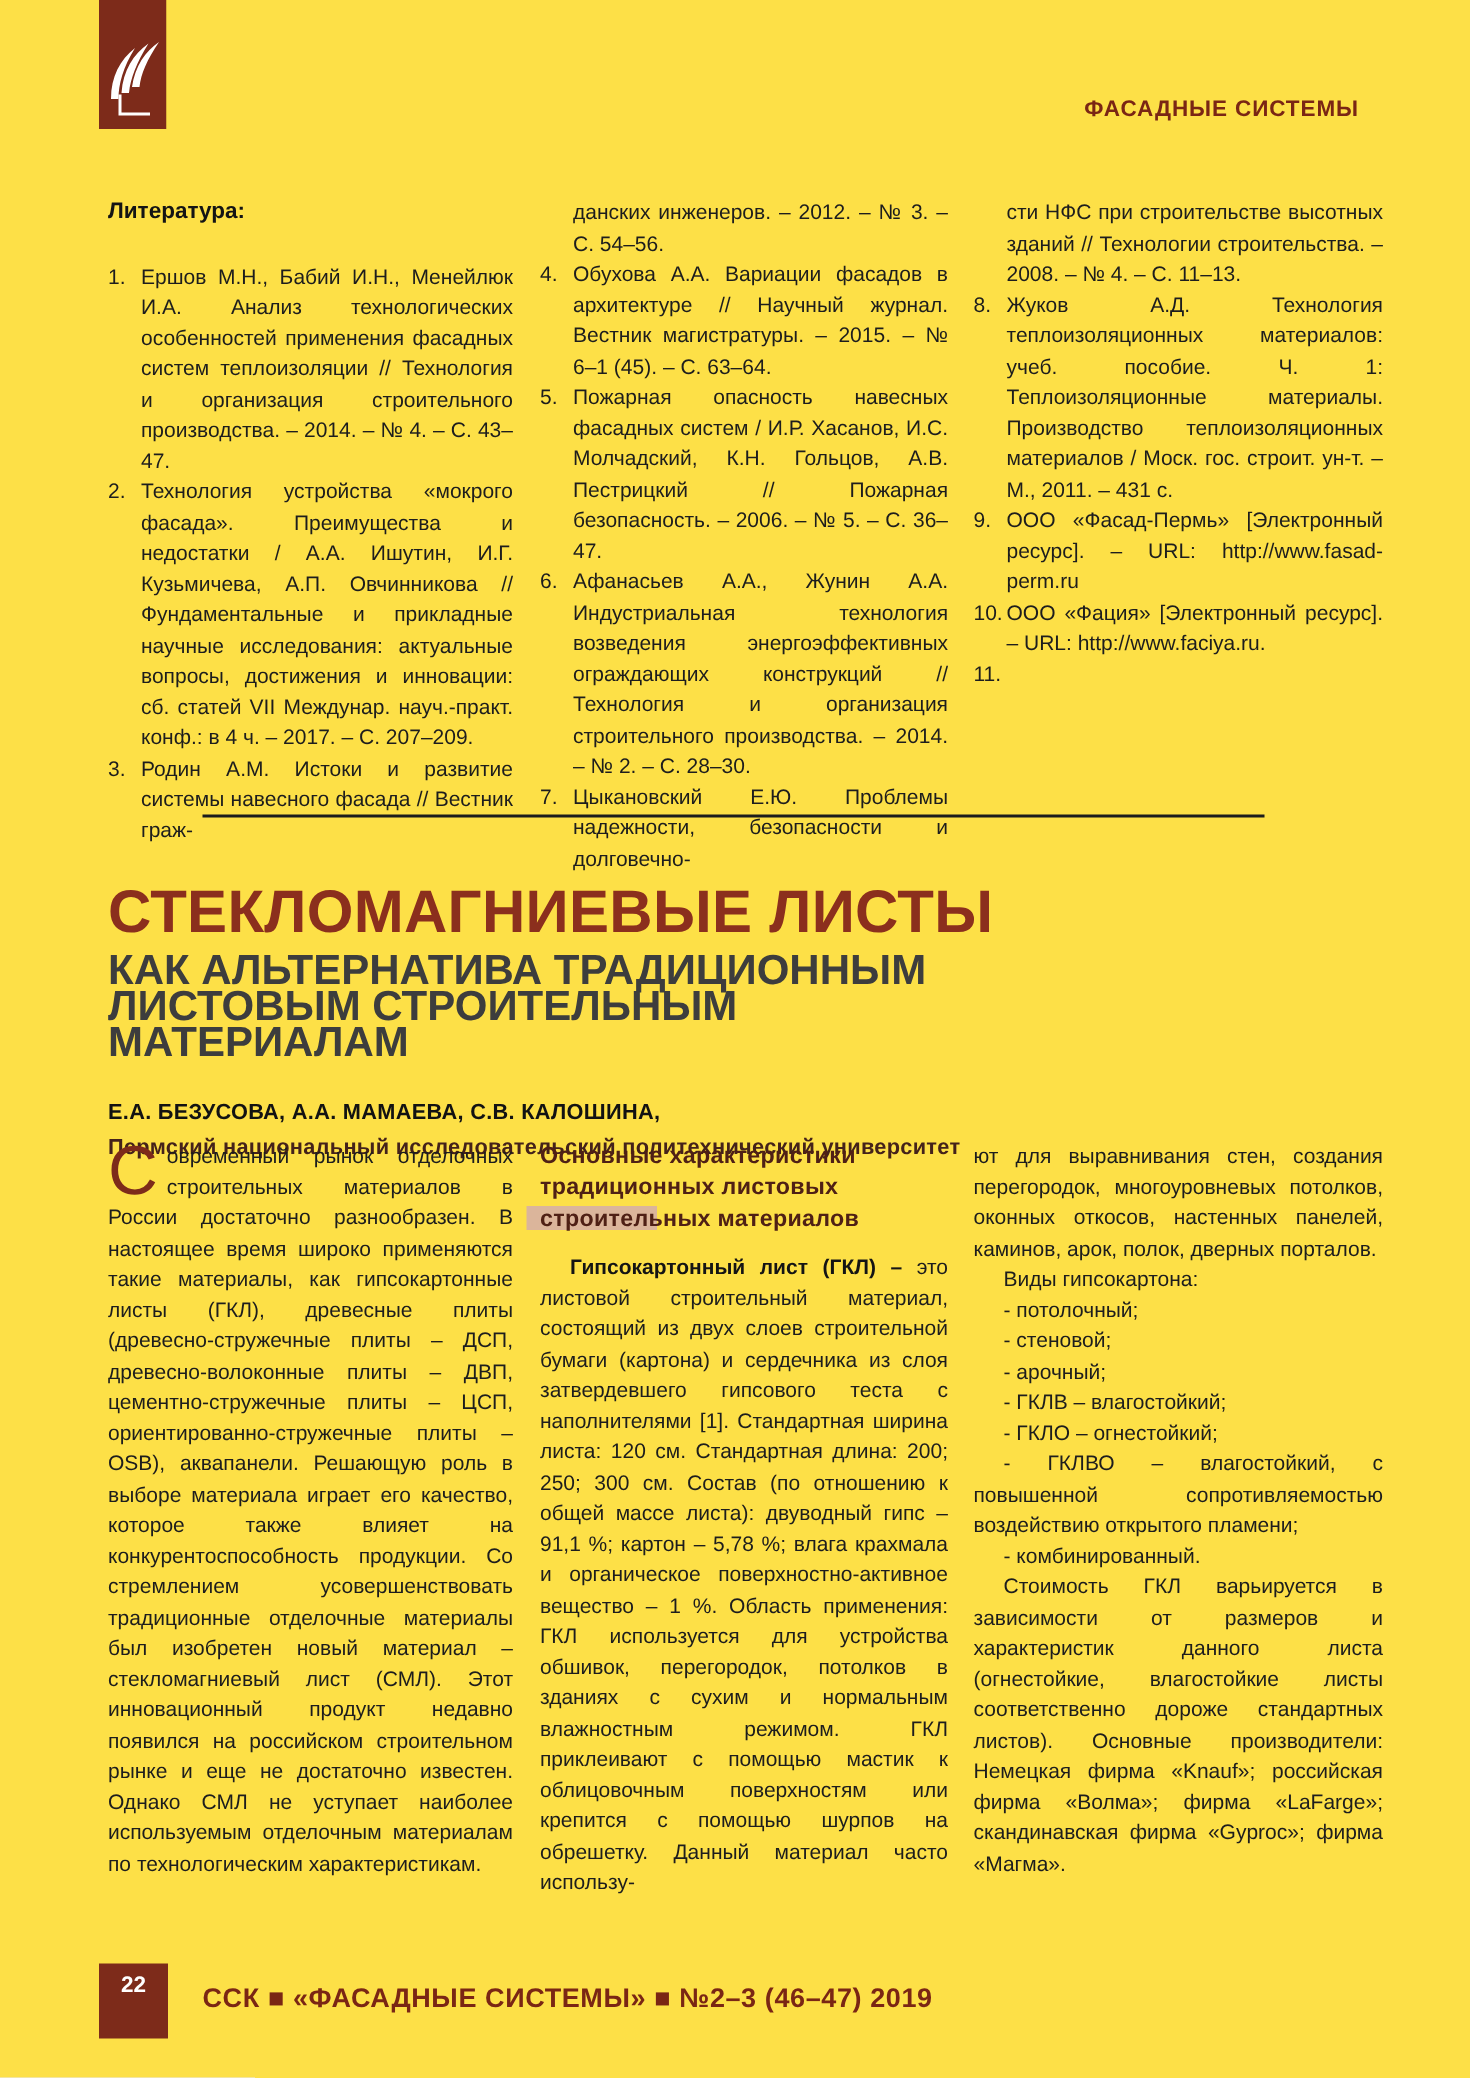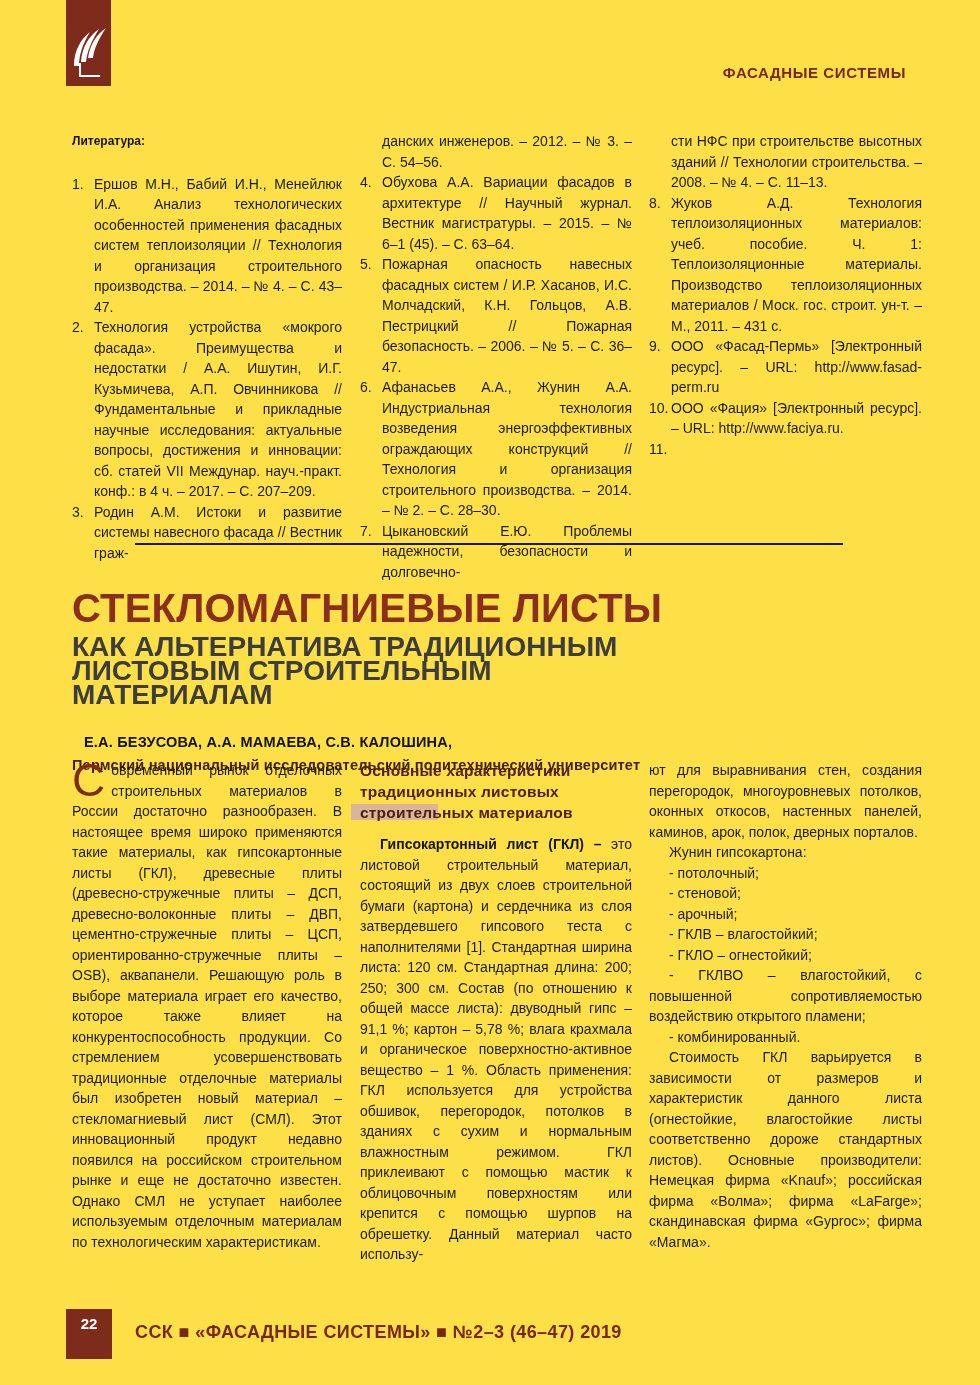--- a/index.html
+++ b/index.html
@@ -13,30 +13,30 @@
   .brand{
     position:absolute;top:64px;right:74px;
     font-size:15px;font-weight:bold;color:#7a2614;letter-spacing:.6px;
   }
   
   .literature{position:absolute;top:131px;left:72px;width:850px;height:408px;}
   .lit-col,.b-col{position:absolute;top:0;font-size:14px;line-height:20.5px;}
   .lc1{left:0;width:270px;}
   .lc2{left:288px;width:272px;}
   .lc3{left:577px;width:273px;}
-  .lit-heading{font-size:12px;font-weight:bold;margin:0 0 22px 0;color:#141414;}
+  .lit-heading{font-size:15px;font-weight:bold;margin:0 0 22px 0;color:#141414;}
   .ref{position:relative;padding-left:22px;text-align:justify;}
   .rn{position:absolute;left:0;top:0;}
   
   .divider{position:absolute;top:543px;left:135px;width:708px;height:2px;background:#1c1c1c;}
   
   .article-head{position:absolute;left:72px;top:588px;width:850px;}
   .title{margin:0;font-size:40px;line-height:1;font-weight:800;color:#8b2f1d;letter-spacing:.2px;}
   .subtitle{margin:7px 0 0 0;font-size:28px;line-height:24px;font-weight:bold;color:#3d3d3d;width:560px;}
-  .authors{margin:27px 0 0 12px;font-size:14.5px;font-weight:bold;color:#121212;letter-spacing:.2px;}
+  .authors{margin:27px 0 0 0;font-size:14.5px;font-weight:bold;color:#121212;letter-spacing:.2px;}
   .affiliation{margin:7px 0 0 0;font-size:14.5px;font-weight:bold;color:#44221a;letter-spacing:.2px;}
   
   .body-sec{position:absolute;top:760px;left:72px;width:850px;height:548px;}
   .bc1{left:0;width:270px;}
   .bc2{left:288px;width:272px;}
   .bc3{left:577px;width:273px;}
   .body-sec p{margin:0;text-align:justify;}
   .ind{text-indent:20px;}
   .dropcap{
     float:left;font-size:46px;line-height:37px;color:#7d2b1a;
@@ -156,21 +156,21 @@
 
     <div class="b-col bc2">
       <h4 class="sec-heading">Основные характеристики традиционных листовых строительных материалов</h4>
       <p class="ind">
         <span class="lead-bold">Гипсокартонный лист (ГКЛ) –</span><span> это листовой строительный материал, состоящий из двух слоев строительной бумаги (картона) и сердечника из слоя затвердевшего гипсового теста с наполнителями [1]. Стандартная ширина листа: 120 см. Стандартная длина: 200; 250; 300 см. Состав (по отношению к общей массе листа): двуводный гипс – 91,1 %; картон – 5,78 %; влага крахмала и органическое поверхностно-активное вещество – 1 %. Область применения: ГКЛ используется для устройства обшивок, перегородок, потолков в зданиях с сухим и нормальным влажностным режимом. ГКЛ приклеивают с помощью мастик к облицовочным поверхностям или крепится с помощью шурпов на обрешетку. Данный материал часто использу-</span>
       </p>
     </div>
 
     <div class="b-col bc3">
       <p>ют для выравнивания стен, создания перегородок, многоуровневых потолков, оконных откосов, настенных панелей, каминов, арок, полок, дверных порталов.</p>
-      <p class="ind">Жунин гипсокартона:</p>
+      <p class="ind">Виды гипсокартона:</p>
       <p class="ind">- потолочный;</p>
       <p class="ind">- стеновой;</p>
       <p class="ind">- арочный;</p>
       <p class="ind">- ГКЛВ – влагостойкий;</p>
       <p class="ind">- ГКЛО – огнестойкий;</p>
       <p class="ind">- ГКЛВО – влагостойкий, с повышенной сопротивляемостью воздействию открытого пламени;</p>
       <p class="ind">- комбинированный.</p>
       <p class="ind">Стоимость ГКЛ варьируется в зависимости от размеров и характеристик данного листа (огнестойкие, влагостойкие листы соответственно дороже стандартных листов). Основные производители: Немецкая фирма «Knauf»; российская фирма «Волма»; фирма «LaFarge»; скандинавская фирма «Gyproc»; фирма «Магма».</p>
     </div>
   </section>

